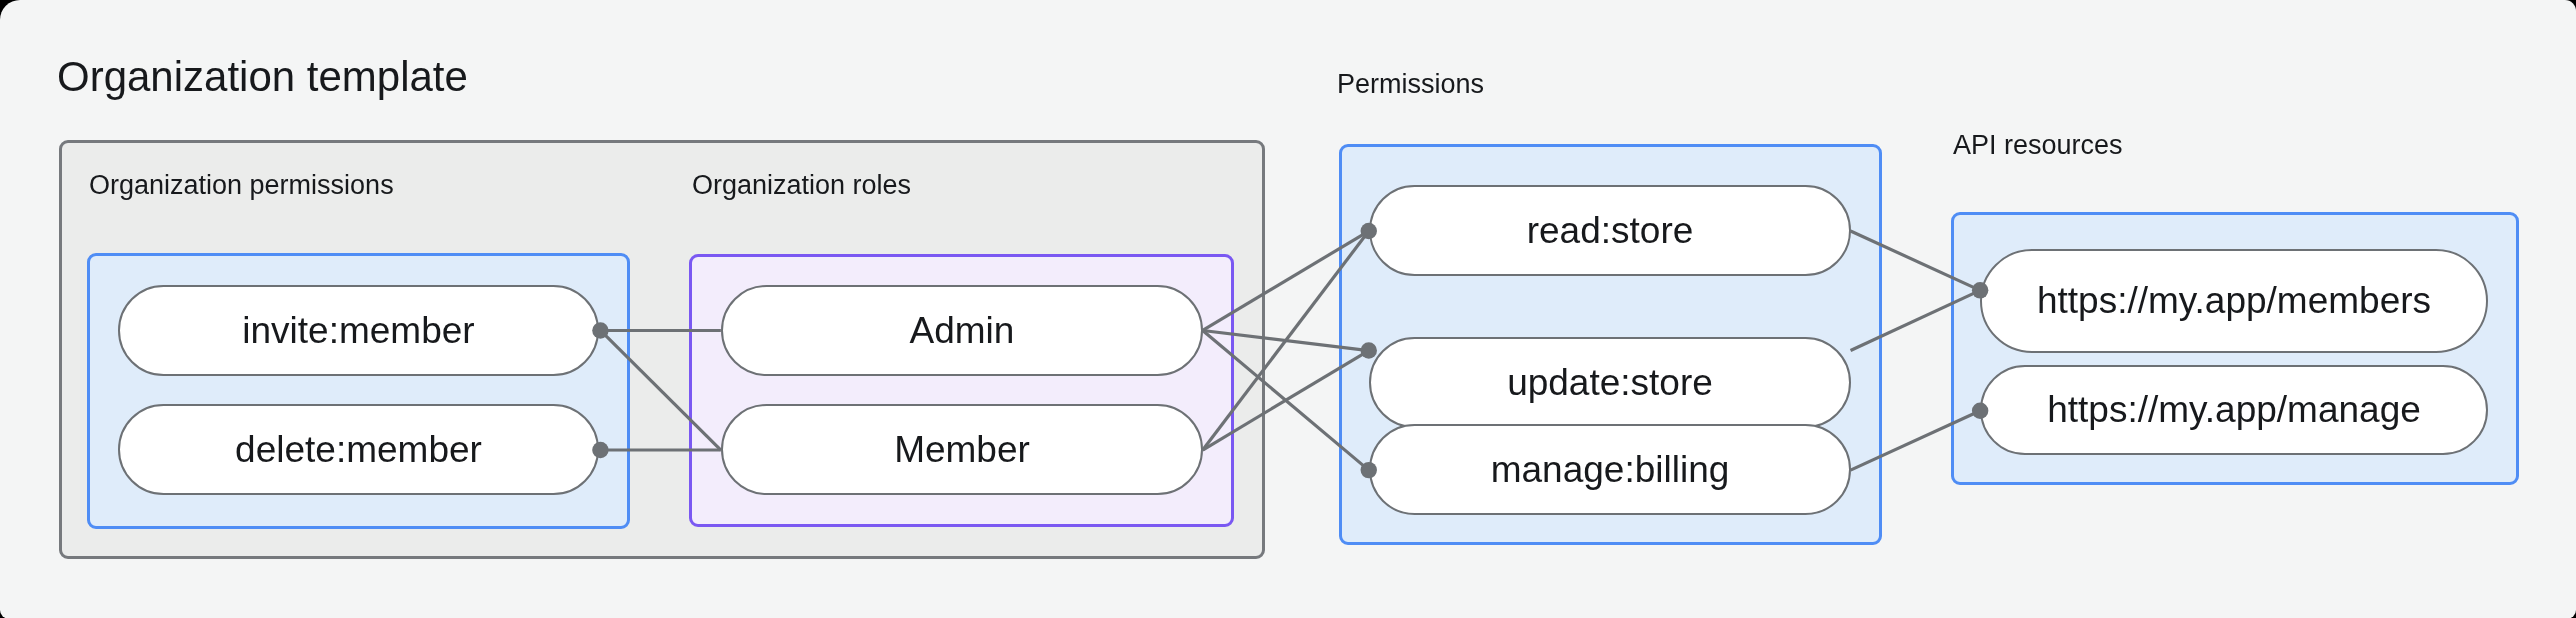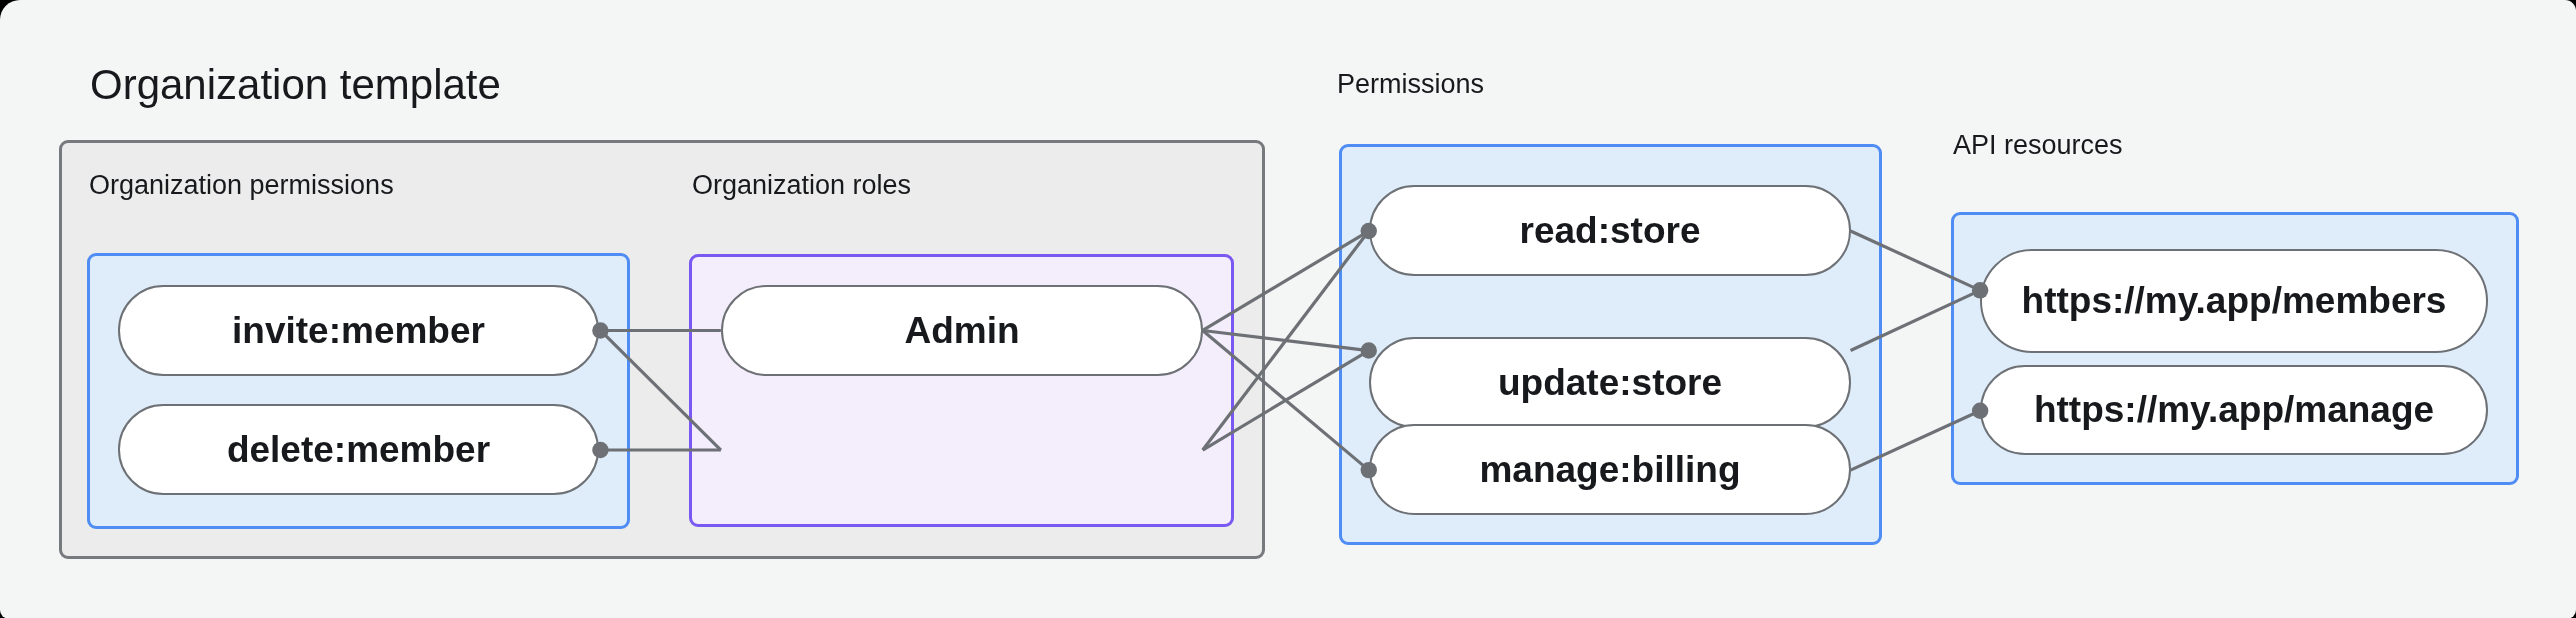--- a/index.html
+++ b/index.html
@@ -48,21 +48,21 @@
   #permissions-box{left:1339px;top:144px;width:543px;height:401px;}
   #api-resources-box{left:1951px;top:212px;width:568px;height:273px;}
   .node-pill{
     position:absolute;
     box-sizing:border-box;
     height:91px;
     background:var(--node-fill,#ffffff);
     border:2.7px solid var(--node-border,#6d7175);
     border-radius:55px;
     display:flex;align-items:center;justify-content:center;
-    font-size:37px;font-weight:700;
+    font-size:37px;font-weight:400;
     color:var(--text,#17191c);
     white-space:nowrap;
     z-index:3;
   }
   #node-invite{left:118px;top:285px;width:481px;}
   #node-delete{left:118px;top:404px;width:481px;}
   #node-admin{left:721px;top:285px;width:482px;}
   #node-member{left:721px;top:404px;width:482px;}
   #node-read{left:1369px;top:185px;width:482px;}
   #node-update{left:1369px;top:305px;width:482px;margin-top:32px;}
@@ -78,21 +78,21 @@
   .title-orgperm{left:89px;top:170px;text-align:center;}
   .title-orgroles{left:692px;top:170px;}
   .title-permissions{left:1337px;top:69px;}
   .title-api{left:1953px;top:130px;}
 </style>
 </head>
 <body>
 
 <div id="page" style="--page-bg: #f4f5f5; --container-fill: #ebeceb; --container-border: #76797d; --blue-fill: #dfecfa; --blue-border: #4f8df5; --purple-fill: #f3edfc; --purple-border: #7a58f2; --node-fill: #ffffff; --node-border: #6d7175; --text: #17191c;">
 
-  <div class="section-title" style="left:57px;top:60px;margin-left:33px;">Organization template</div>
+  <div class="section-title" style="left:57px;top:52px;">Organization template</div>
 
   <div id="org-template-box" class="container-box"></div>
 
   <div class="group-label title-orgperm">Organization permissions</div>
 
   <div class="group-label title-orgroles">Organization roles</div>
 
   <div class="group-label title-permissions">Permissions</div>
 
   <div class="group-label title-api">API resources</div>
@@ -118,20 +118,21 @@
       <line x1="2028" y1="384" x2="2170" y2="318" stroke="#6d7175" stroke-width="3.5"></line>
       <line x1="2028" y1="515" x2="2170" y2="450" stroke="#6d7175" stroke-width="3.5"></line>
     </svg>
 
   <div id="node-invite" class="node-pill">invite:member</div>
 
   <div id="node-delete" class="node-pill">delete:member</div>
 
   <div id="node-admin" class="node-pill">Admin</div>
 
+  <div id="node-member" class="node-pill">Member</div>
 
   <div id="node-read" class="node-pill">read:store</div>
 
   <div id="node-update" class="node-pill">update:store</div>
 
   <div id="node-manage" class="node-pill">manage:billing</div>
 
   <div id="node-members-api" class="node-pill">https://my.app/members</div>
 
   <div id="node-billing-api" class="node-pill">https://my.app/manage</div>

